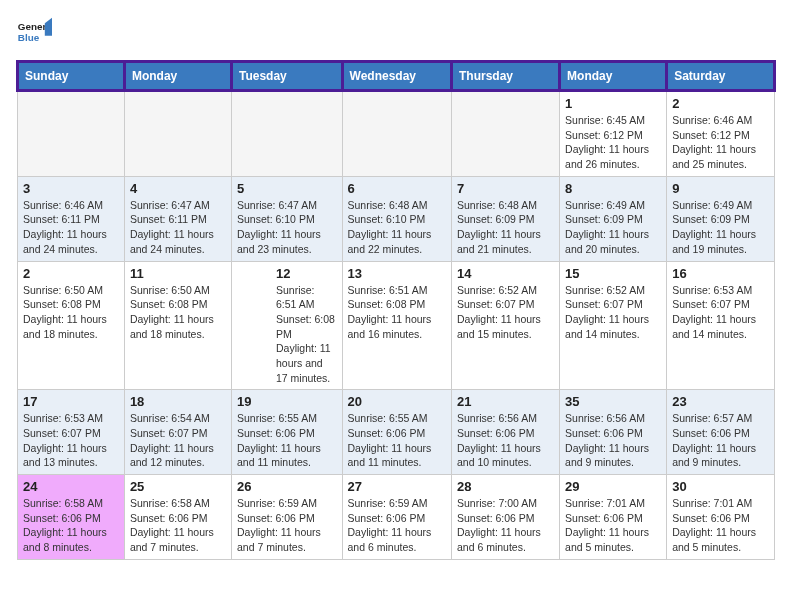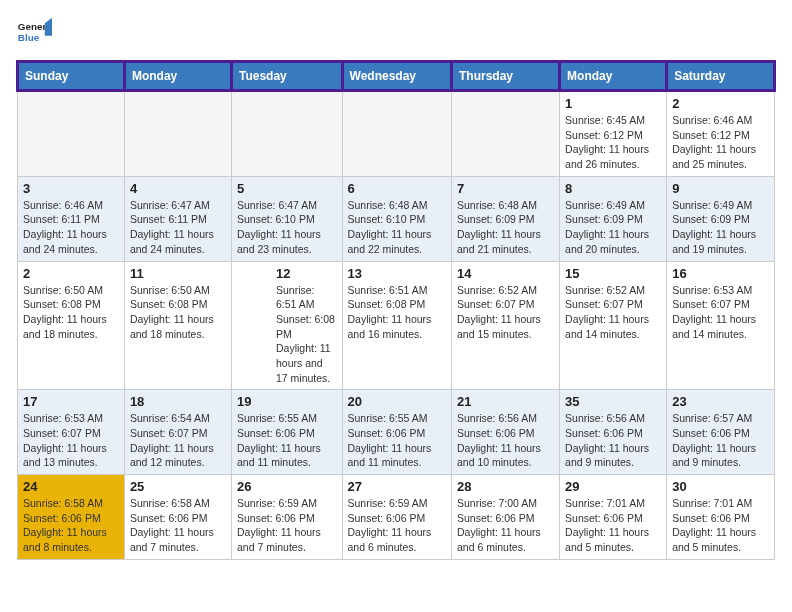--- a/index.html
+++ b/index.html
@@ -259,21 +259,21 @@
 Daylight: 11 hours and 9 minutes.</div>
         </td>
         <td style="background: rgb(232, 239, 247);">
           <span class="day-num">23</span>
           <div class="day-info" style="white-space: pre-line;">Sunrise: 6:57 AM
 Sunset: 6:06 PM
 Daylight: 11 hours and 9 minutes.</div>
         </td>
       </tr>
       <tr>
-        <td style="background: #eab308;">
+        <td style="background: #f0abfc;">
           <span class="day-num">24</span>
           <div class="day-info" style="white-space: pre-line;">Sunrise: 6:58 AM
 Sunset: 6:06 PM
 Daylight: 11 hours and 8 minutes.</div>
         </td>
         <td style="background: rgb(255, 255, 255);">
           <span class="day-num">25</span>
           <div class="day-info" style="white-space: pre-line;">Sunrise: 6:58 AM
 Sunset: 6:06 PM
 Daylight: 11 hours and 7 minutes.</div>

